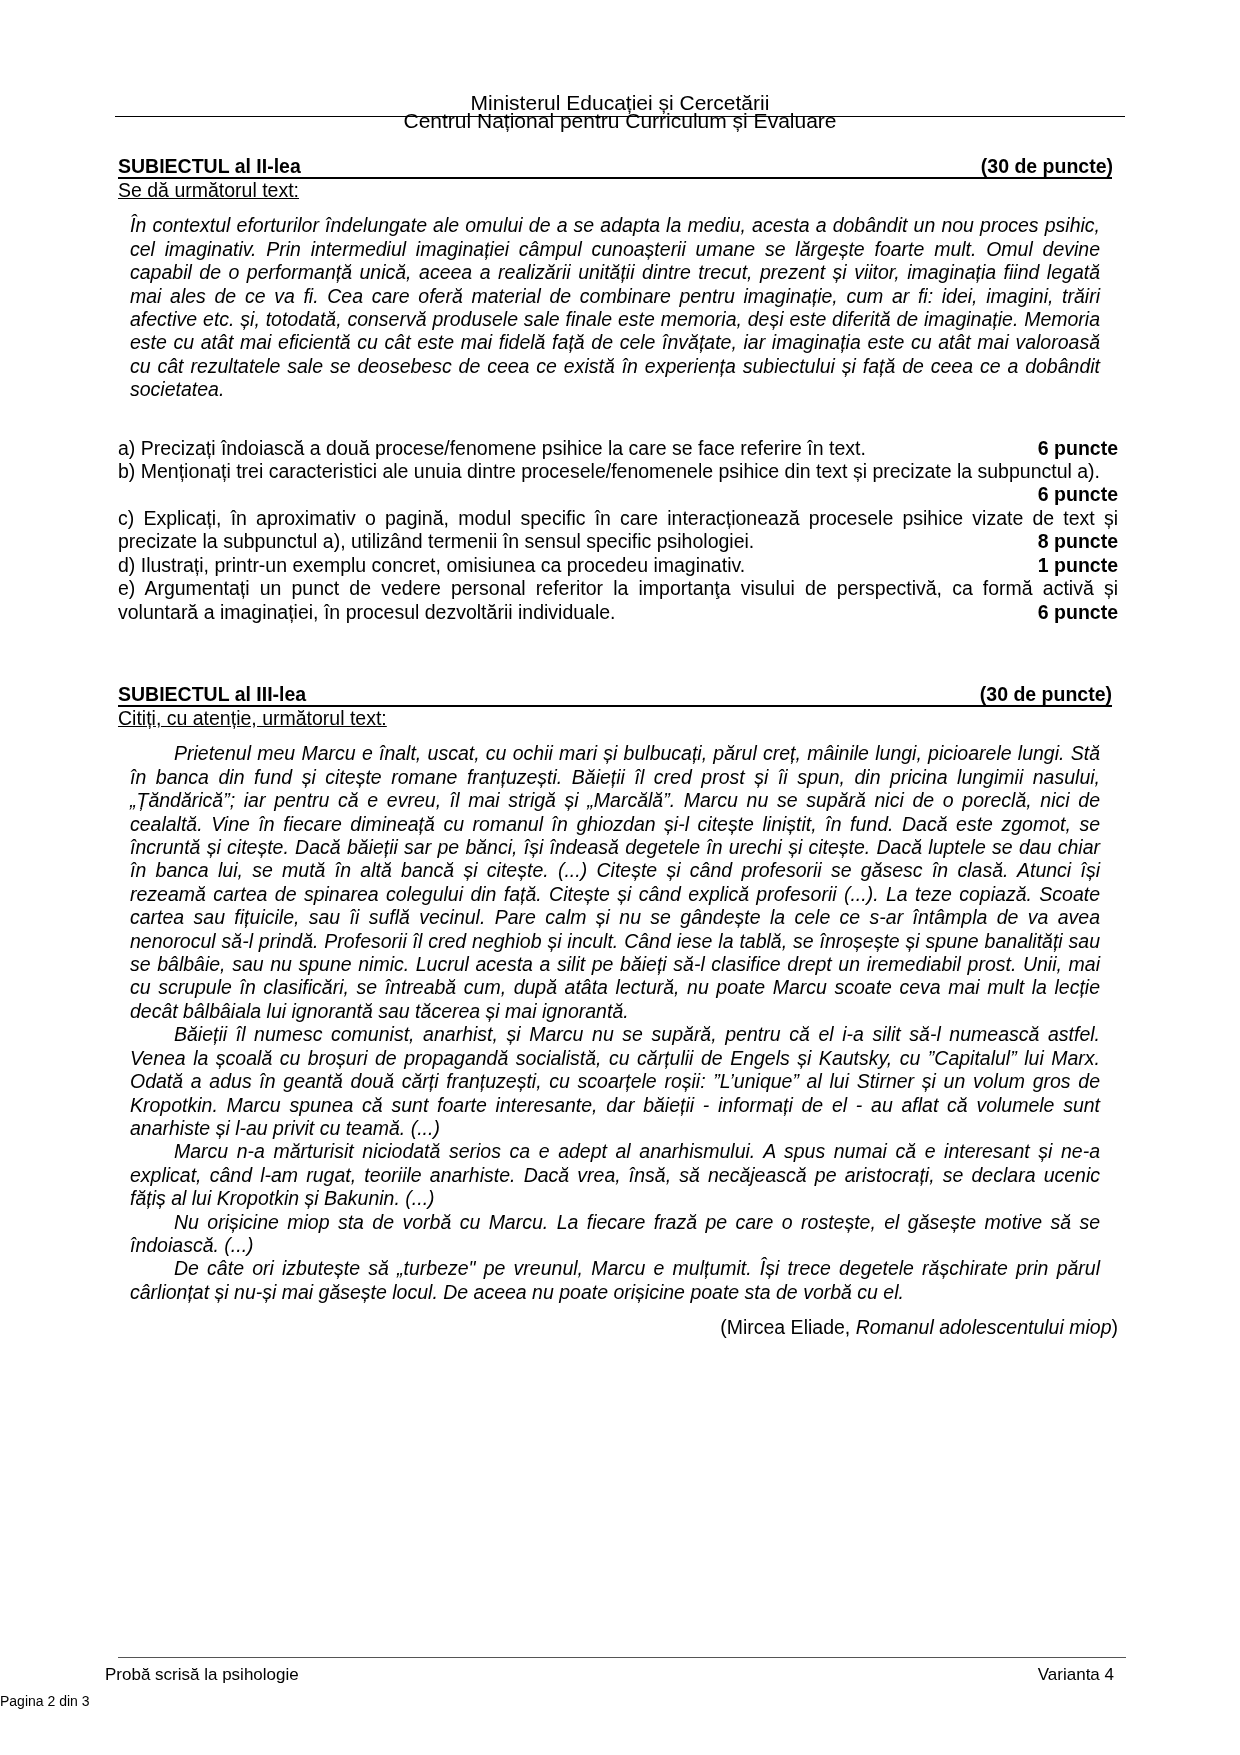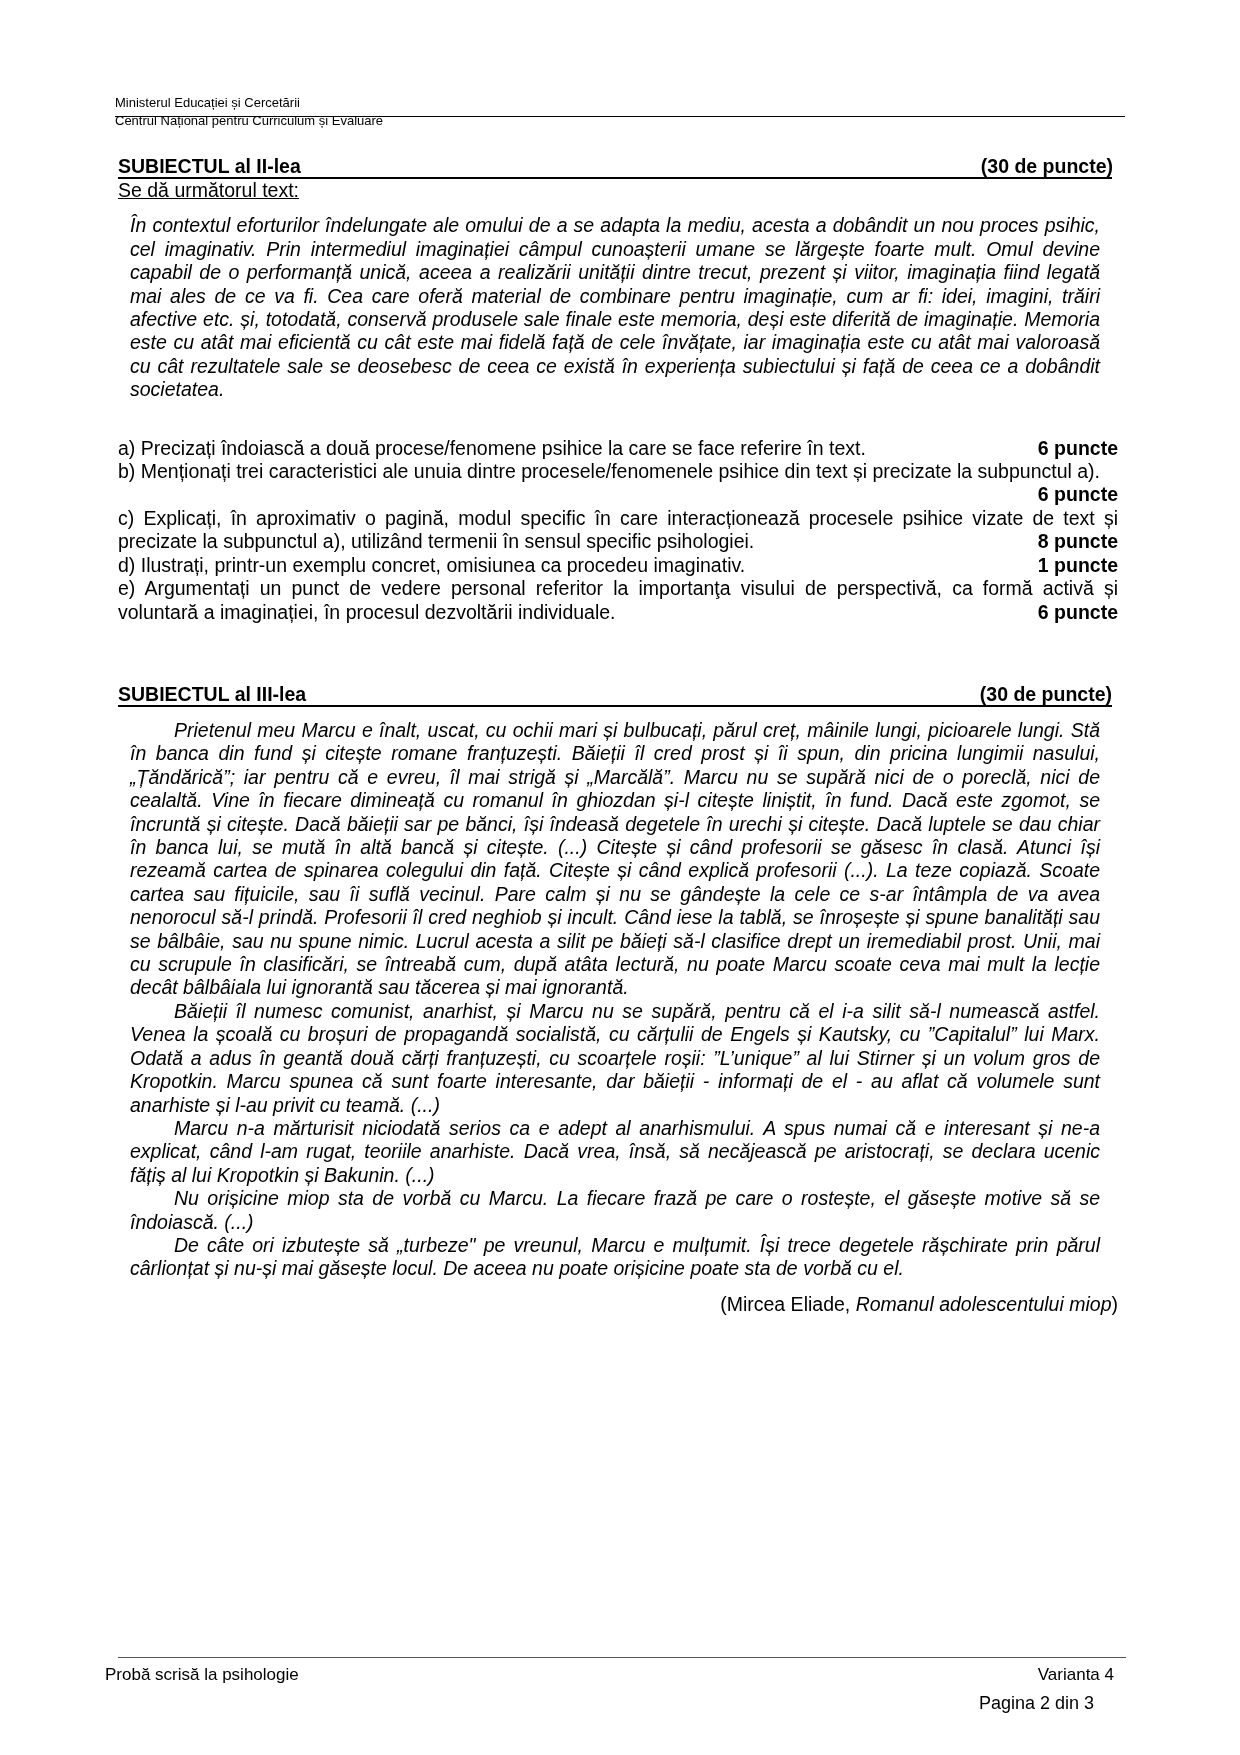--- a/index.html
+++ b/index.html
@@ -2,21 +2,21 @@
 <html><head>
 <meta charset="utf-8">
 <style>
   html, body { margin: 0; padding: 0; background: #ffffff; }
   body {
     width: 1240px; height: 1755px; position: relative; overflow: hidden;
     font-family: "Liberation Sans", sans-serif; color: #000;
   }
   .page-header {
     position: absolute; left: 115px; top: 94px; width: 1010px;
-    text-align: left; font-size: 13px; line-height: 18px;
+    text-align: center; font-size: 21px; line-height: 18px;
   }
   .header-rule {
     position: absolute; left: 115px; top: 116px; width: 1010px; height: 0;
     border-top: 1.5px solid #000;
   }
   .content {
     position: absolute; left: 118px; width: 994px;
     font-size: 19.5px; line-height: 23.4px;
   }
   .section-head {
@@ -37,21 +37,21 @@
     position: absolute; left: 118px; top: 1657px; width: 1008px; height: 0;
     border-top: 1px solid #555;
   }
   .footer-left {
     position: absolute; left: 105px; top: 1665px; font-size: 17px;
   }
   .footer-right {
     position: absolute; right: 126px; top: 1665px; font-size: 17px;
   }
   .footer-center {
-    position: absolute; left: 0; width: 1094px; top: 1693px; text-align: right; font-size: 18px;
+    position: absolute; left: 0; width: 1094px; top: 1693px; text-align: left; font-size: 14px;
   }
 </style>
 </head>
 <body>
 
 <div class="page-header">
   <div>Ministerul Educației și Cercetării</div>
   <div>Centrul Național pentru Curriculum și Evaluare</div>
 </div>
 <div class="header-rule"></div>
@@ -91,20 +91,21 @@
       <span class="pts" style="position:absolute; right:0; bottom:0;">6 puncte</span>
     </div>
   </div>
 </div>
 
 <div class="content" style="top:659px;">
   <div class="section-head">
     <span>SUBIECTUL al III-lea</span>
     <span>(30 de puncte)</span>
   </div>
+  <p class="intro">Citiți, cu atenție, următorul text:</p>
   <div class="italic-block">
     <p class="indent">Prietenul meu Marcu e înalt, uscat, cu ochii mari și bulbucați, părul creț, mâinile lungi, picioarele lungi. Stă în  banca din fund și citește romane franțuzești. Băieții îl cred prost și îi spun, din pricina lungimii nasului, „Țăndărică”; iar pentru că e evreu, îl mai strigă și „Marcălă”. Marcu nu se supără nici de o poreclă, nici de cealaltă. Vine în fiecare dimineață cu romanul în ghiozdan și-l citește liniștit, în fund. Dacă este zgomot, se încruntă și citește. Dacă băieții sar pe bănci, își îndeasă degetele în urechi și citește. Dacă luptele se dau chiar în banca lui, se mută în altă bancă și citește. (...) Citește și când profesorii se găsesc în clasă. Atunci își rezeamă cartea de spinarea colegului din față. Citește și când explică profesorii (...). La teze copiază. Scoate cartea sau fițuicile, sau îi suflă vecinul. Pare calm și nu se gândește la cele ce s-ar întâmpla de va avea nenorocul să-l prindă. Profesorii îl cred neghiob și incult. Când iese la tablă, se înroșește și spune banalități sau se bâlbâie, sau nu spune nimic. Lucrul acesta a silit pe băieți să-l clasifice drept un iremediabil prost. Unii, mai cu scrupule în clasificări, se întreabă cum, după atâta lectură, nu poate Marcu scoate ceva mai mult la lecție decât bâlbâiala lui ignorantă sau tăcerea și mai ignorantă.</p>
     <p class="indent">Băieții îl numesc comunist, anarhist, și Marcu nu se supără, pentru că el i-a silit să-l numească astfel. Venea la școală cu broșuri de propagandă socialistă, cu cărțulii de Engels și Kautsky, cu ”Capitalul” lui Marx. Odată a adus în geantă două cărți franțuzești, cu scoarțele roșii: ”L’unique” al lui Stirner și un volum gros de Kropotkin. Marcu spunea că sunt foarte interesante, dar băieții - informați de el - au aflat că volumele sunt anarhiste și l-au privit cu teamă. (...)</p>
     <p class="indent">Marcu n-a mărturisit niciodată  serios ca e adept al anarhismului. A spus numai că e interesant și ne-a explicat, când l-am rugat, teoriile anarhiste. Dacă vrea, însă, să necăjească pe aristocrați, se declara ucenic fățiș al lui Kropotkin și Bakunin. (...)</p>
     <p class="indent">Nu orișicine miop sta de vorbă cu Marcu. La fiecare frază pe care o rostește, el găsește motive să se îndoiască. (...)</p>
     <p class="indent">De câte ori izbutește să „turbeze" pe vreunul, Marcu e mulțumit. Își trece degetele rășchirate prin părul cârlionțat și nu-și mai găsește locul. De aceea nu poate orișicine poate sta de vorbă cu el.</p>
   </div>
   <p class="quote-source" style="margin-right:-6px;">
     <span>(Mircea Eliade, </span><i>Romanul adolescentului miop</i><span>)</span>
   </p>

